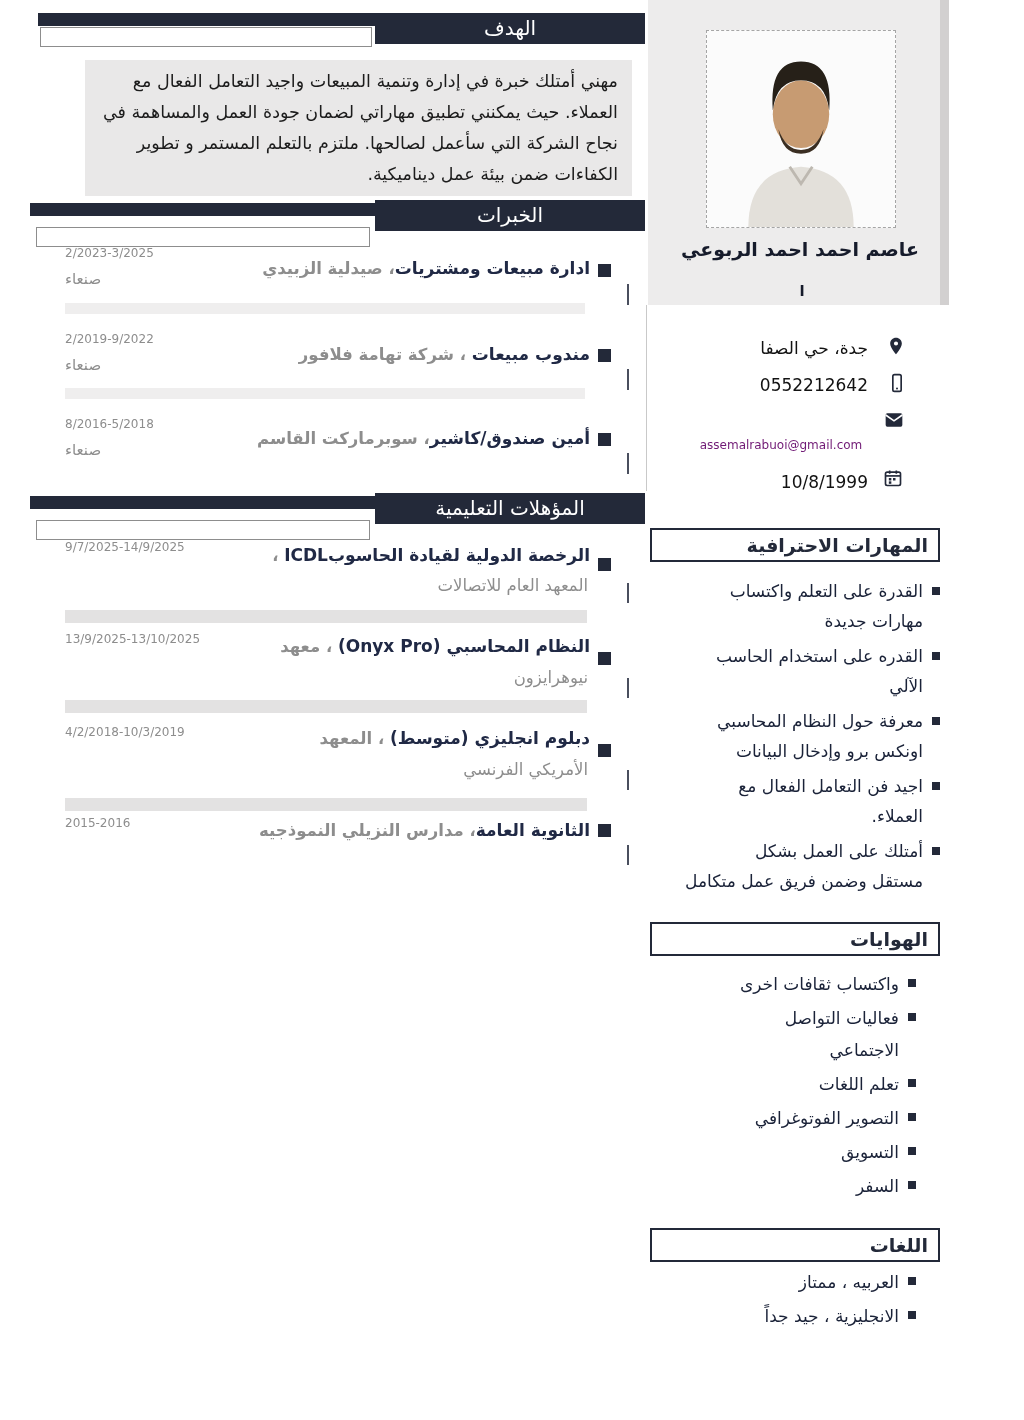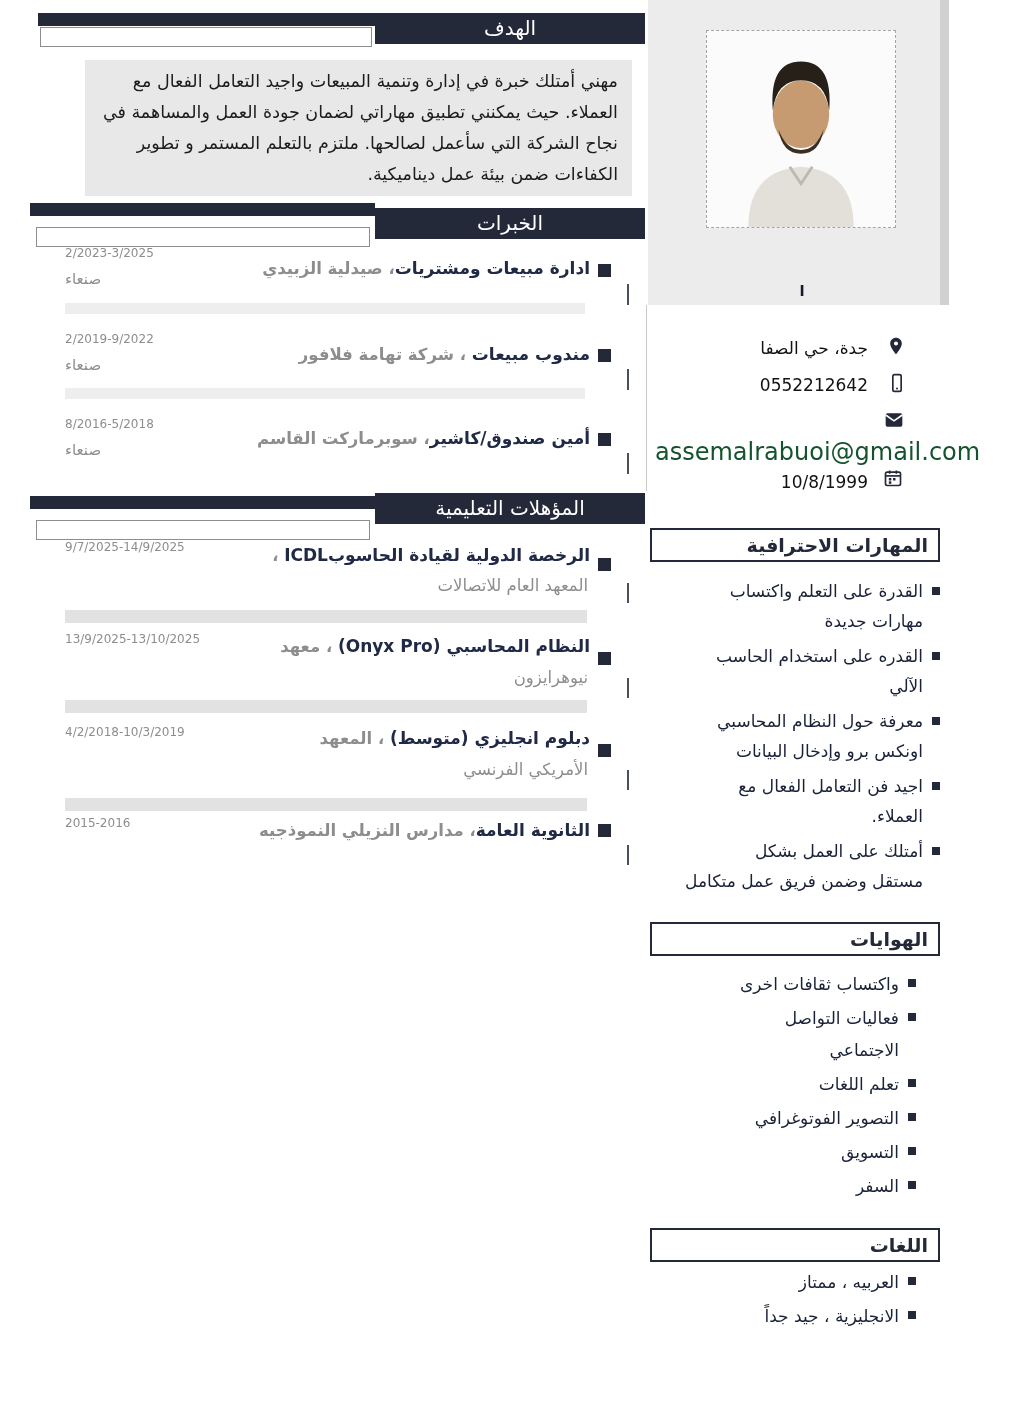--- a/index.html
+++ b/index.html
@@ -41,21 +41,21 @@
   .profile-name{position:absolute;left:650px;top:238px;width:300px;text-align:center;direction:rtl;
                 font-weight:bold;font-size:19px;color:#161b2b;}
   .name-mark{position:absolute;left:796px;top:282px;width:12px;text-align:center;
              font-weight:bold;font-size:15px;color:#161b2b;}
 
   .c-icon{position:absolute;width:20px;height:20px;}
   .c-icon svg{width:100%;height:100%;display:block;}
   .c-text{position:absolute;left:660px;width:208px;text-align:right;direction:rtl;
           font-size:17px;color:#121212;}
   .email-text{position:absolute;left:655px;top:438px;width:252px;text-align:center;direction:ltr;
-              font-size:24px;color:#14532d;}
+              font-size:12px;color:#701a75;}
 
   .side-head{position:absolute;left:650px;width:290px;height:34px;box-sizing:border-box;
              border:2px solid #232939;background:#fff;display:flex;align-items:center;
              direction:rtl;padding-right:10px;font-weight:bold;font-size:19px;color:#232939;}
 
   .side-list{position:absolute;left:650px;width:290px;direction:rtl;}
   .side-item{display:flex;align-items:flex-start;gap:9px;margin-bottom:5px;
              font-size:17px;color:#1a2238;line-height:30px;}
   .side-item .sq8{flex:none;width:8px;height:8px;background:#232939;margin-top:11px;}
   .side-item .it{white-space:pre-line;}
@@ -70,21 +70,21 @@
   <div class="head-bar" style="left:38px;top:13px;width:337px"></div>
   <div class="head-title" style="left:375px;top:13px">الهدف</div>
   <div class="head-box" style="left:40px;top:27px;width:330px"></div>
 
   <div class="objective-text">مهني أمتلك خبرة في إدارة وتنمية المبيعات واجيد التعامل الفعال مع
 العملاء. حيث يمكنني تطبيق مهاراتي لضمان جودة العمل والمساهمة في
 نجاح الشركة التي سأعمل لصالحها. ملتزم بالتعلم المستمر و تطوير
 الكفاءات ضمن بيئة عمل ديناميكية.</div>
 
   <div class="head-bar" style="left:30px;top:203px;width:345px"></div>
-  <div class="head-title" style="left:375px;top:208px">الخبرات</div>
+  <div class="head-title" style="left:375px;top:200px">الخبرات</div>
   <div class="head-box" style="left:36px;top:227px;width:332px"></div>
 
   <div class="date" style="left:65px;top:246px">2/2023-3/2025</div>
   <div class="loc" style="left:65px;top:270px">صنعاء</div>
   <div class="role-line" style="top:258px">
     <span class="role">ادارة مبيعات ومشتريات</span><span class="org">، صيدلية الزبيدي</span>
   </div>
   <div class="sq13" style="left:598px;top:264px"></div>
   <div class="tline" style="left:627px;top:284px;height:21px"></div>
   <div class="strip strip-exp" style="left:65px;top:303px;width:520px"></div>
@@ -153,20 +153,21 @@
     <svg viewBox="0 0 100 104" width="100%" height="100%" preserveAspectRatio="xMidYMax meet">
       <rect width="100" height="104" fill="#fbfbfb"></rect>
       <path d="M22 104 q0-30 28-32 q28 2 28 32 z" fill="#e3e0da"></path>
       <path d="M44 72 l6 9 6-9" stroke="#bdb8b0" stroke-width="1.5" fill="none"></path>
       <ellipse cx="50" cy="44" rx="15" ry="18" fill="#c79b72"></ellipse>
       <path d="M35 42 q-2-26 15-26 q17 0 15 26 q-2-16 -15-16 q-13 0 -15 16 z" fill="#262018"></path>
       <path d="M38 52 q2 13 12 13 q10 0 12-13 q-4 11 -12 11 q-8 0 -12-11 z" fill="#3a2e22"></path>
     </svg>
   </div>
 
+  <div class="profile-name">عاصم احمد احمد الربوعي</div>
   <div class="name-mark">ا</div>
 
   <div class="c-icon" style="left:886px;top:336px">
     <svg viewBox="0 0 24 24">
         <path d="M12 2C8.1 2 5 5.1 5 9c0 5.2 7 13 7 13s7-7.8 7-13c0-3.9-3.1-7-7-7zm0 9.5A2.5 2.5 0 1 1 12 6.5a2.5 2.5 0 0 1 0 5z" fill="#232939"></path>
       </svg>
   </div>
   <div class="c-text" style="top:338px">جدة، حي الصفا</div>
 
   <div class="c-icon" style="left:887px;top:373px">

